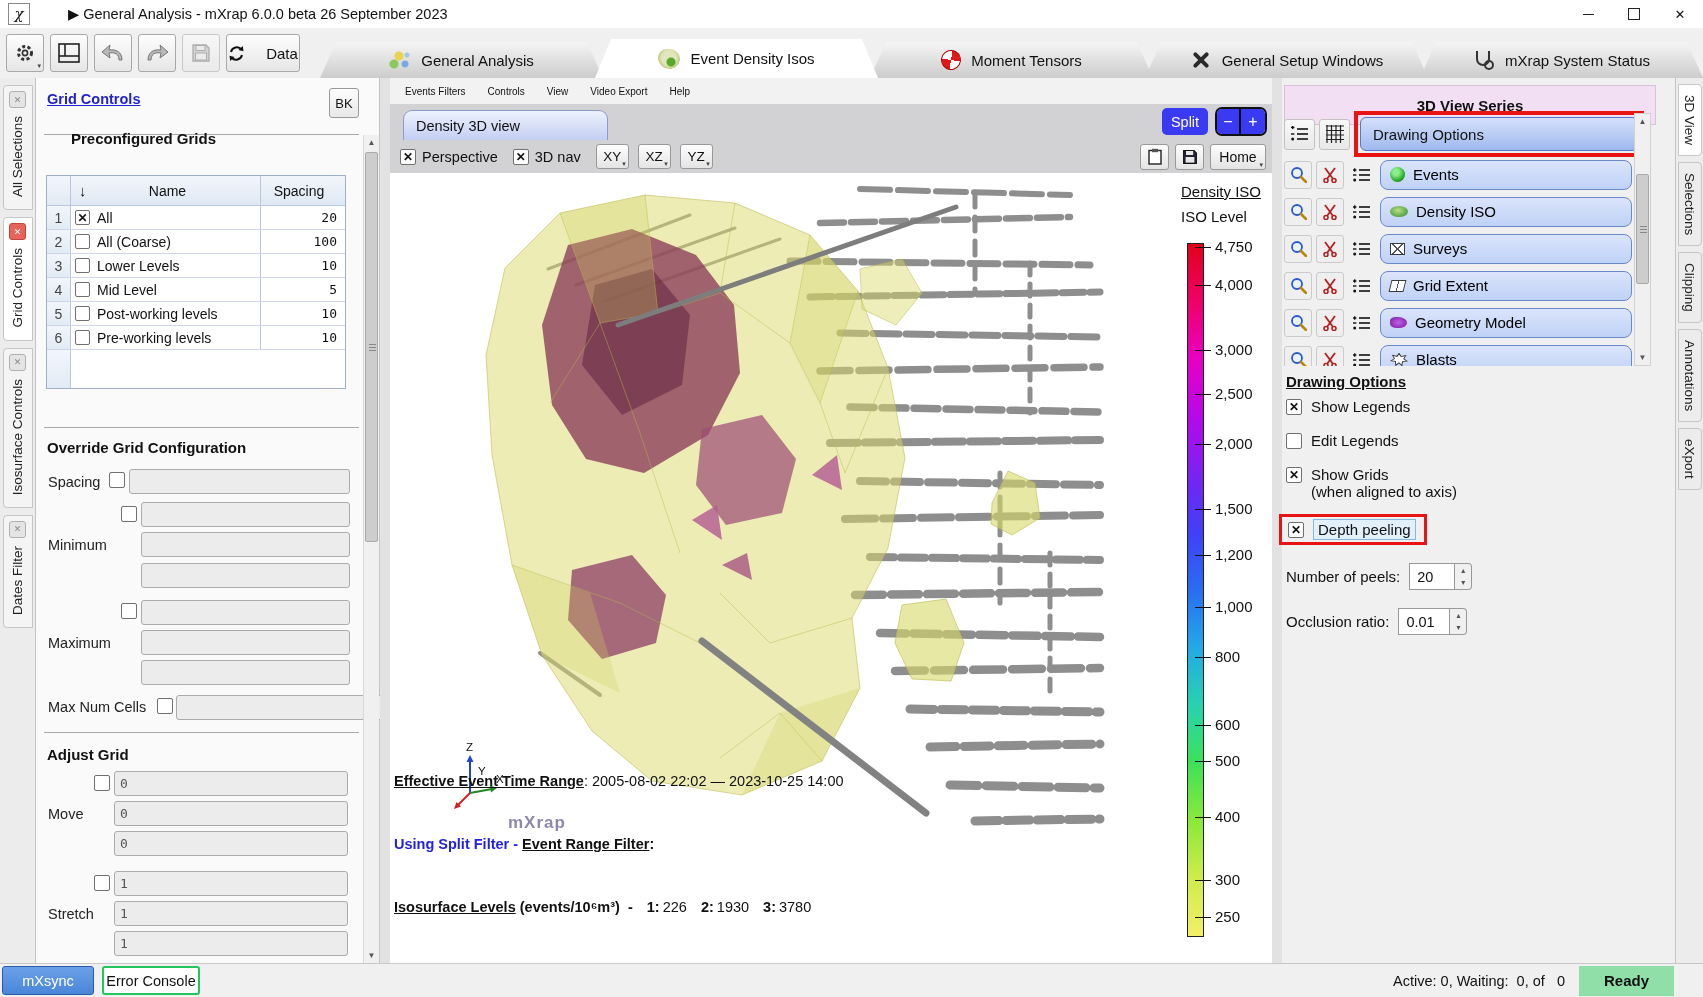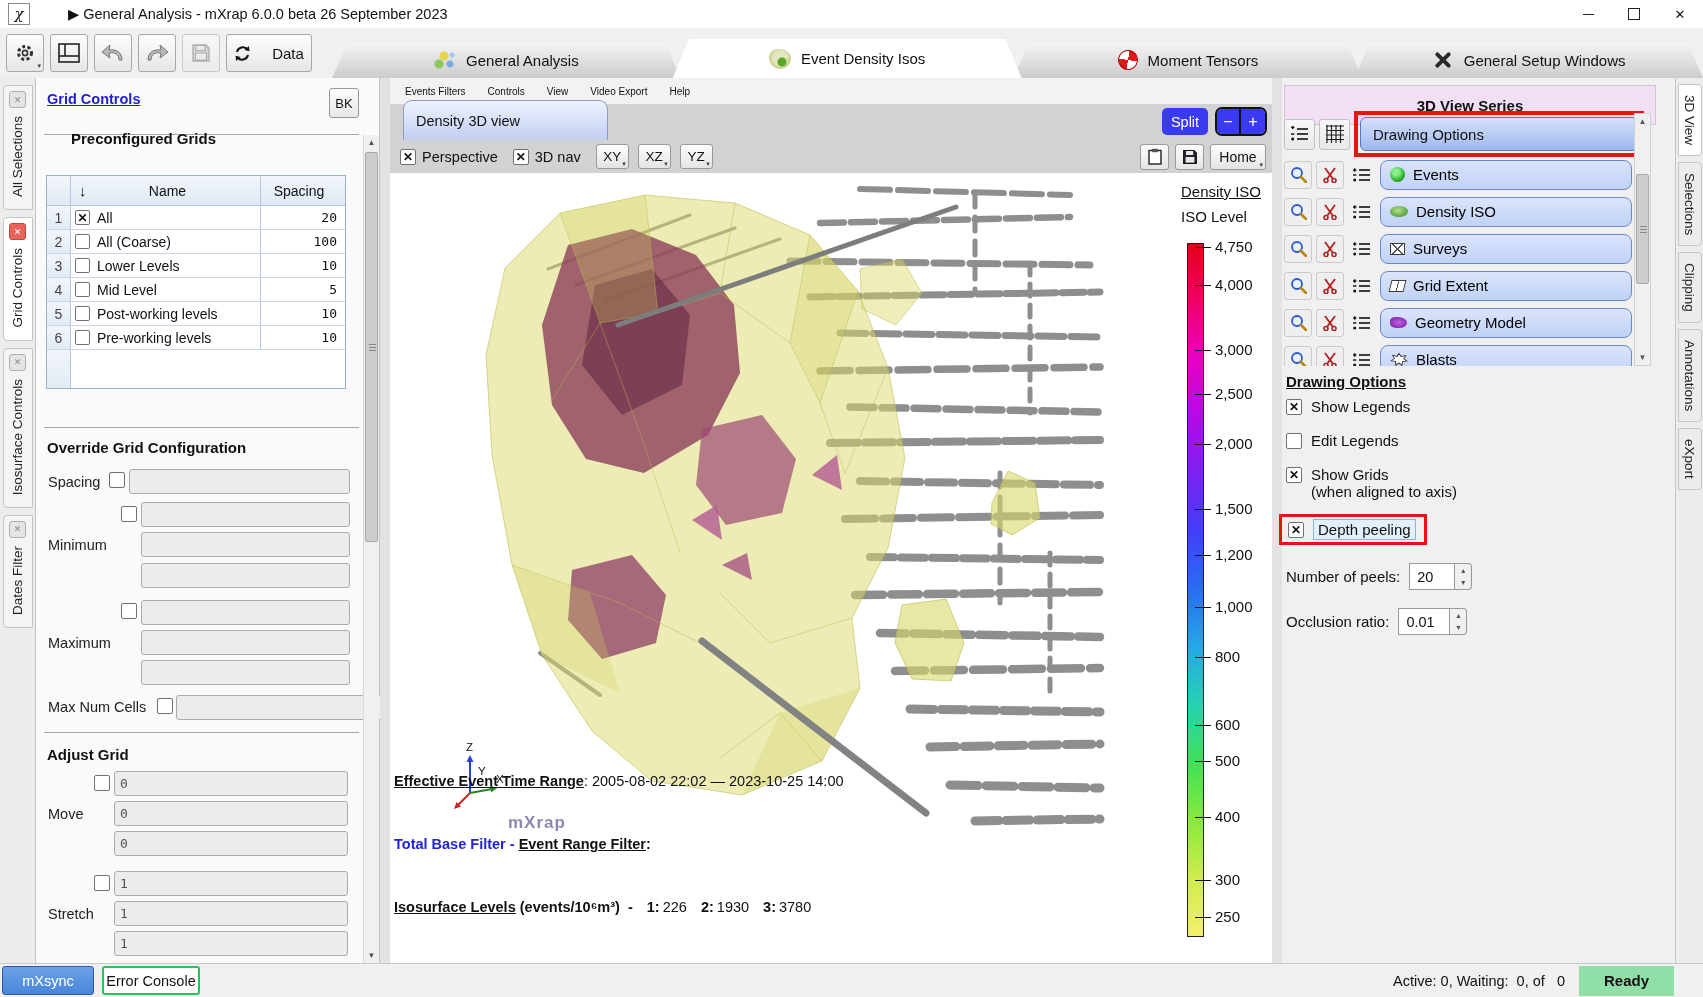--- a/index.html
+++ b/index.html
@@ -14,21 +14,21 @@
   .win-title { margin-left:38px; font-size:14.5px; }
   .win-controls { margin-left:auto; display:flex; height:28px; }
   .win-btn { width:46px; height:28px; display:flex; align-items:center; justify-content:center; }
   .win-btn.min::before { content:""; width:11px; border-top:1.4px solid #222; }
   .win-btn.max::before { content:""; width:10px; height:10px; border:1.3px solid #222; }
   .win-btn.close::before { content:"✕"; font-size:13px; }
 
   
   .topbar { position:absolute; left:0; top:28px; width:1703px; height:50px; background:#f0f0f0; display:flex; align-items:center; }
   .tbtn { width:38px; height:38px; margin-left:6px; border:1px solid #a8a8a8; border-radius:3px; background:linear-gradient(#fdfdfd,#e6e6e6); display:flex; align-items:center; justify-content:center; position:relative; }
-  .tbtn.wide { width:86px; gap:21px; font-size:15px; }
+  .tbtn.wide { width:74px; gap:21px; font-size:15px; }
   .tbtn.disabled { opacity:.55; }
   .tbtn.has-caret::after { content:"▾"; position:absolute; right:2px; bottom:1px; font-size:7px; color:#444; }
   .tabs-strip { flex:1; height:50px; display:flex; align-items:flex-end; margin-left:28px; }
   .main-tab { flex:1; height:36px; display:flex; align-items:center; justify-content:center; gap:10px; font-size:15px;
       background:linear-gradient(#f5f5f5,#cccccc); clip-path:polygon(16px 0, calc(100% - 16px) 0, 100% 100%, 0 100%);
       filter:drop-shadow(0 0 1px #8a8a8a); margin-left:-8px; }
   .main-tab.active { background:#fff; height:39px; z-index:2; }
   .tab-icon { width:22px; height:20px; position:relative; display:inline-block; }
   .analysis-cluster-icon { background:
       radial-gradient(circle at 10px 6px, #e8d44c 0 4px, rgba(0,0,0,0) 5px),
@@ -88,21 +88,21 @@
   .vscroll { position:absolute; right:0; width:16px; background:#f0f0f0; border-left:1px solid #d8d8d8; }
   .vs-arrow { position:absolute; left:0; width:15px; height:15px; display:flex; align-items:center; justify-content:center; font-size:8px; color:#555; }
   .vs-thumb { position:absolute; left:1px; width:13px; background:#cdcdcd; border:1px solid #aaa; border-radius:2px; }
   .vs-grip { position:absolute; left:3px; top:50%; width:7px; height:1px; background:#888; box-shadow:0 3px 0 #888, 0 -3px 0 #888; }
 
   
   .center { position:absolute; left:390px; top:78px; width:882px; height:885px; }
   .menubar { position:absolute; left:0; top:0; width:882px; height:26px; background:#f2f2f2; display:flex; align-items:center; padding-left:4px; }
   .menu-item { padding:0 11px; font-size:10px; }
   .viewtab-row { position:absolute; left:0; top:26px; width:882px; height:36px; background:#d2d2d4; display:flex; align-items:flex-end; }
-  .view-tab { width:205px; height:40px; margin-left:13px; border-radius:9px 9px 0 0; border:1px solid #8d9bc8; border-bottom:none;
+  .view-tab { width:205px; height:30px; margin-left:13px; border-radius:9px 9px 0 0; border:1px solid #8d9bc8; border-bottom:none;
       background:linear-gradient(#eef2fd,var(--view-tab-fill,#c3cef2)); display:flex; align-items:center; padding-left:12px; font-size:14.5px; }
   .split-group { margin-left:auto; display:flex; align-items:center; gap:7px; margin-bottom:4px; margin-right:5px; }
   .split-btn { width:46px; height:27px; background:var(--split-blue,#3a3af2); color:#fff; border-radius:5px; display:flex; align-items:center; justify-content:center; font-size:14.5px; }
   .zoom-pair { display:flex; border:2px solid #101010; border-radius:7px; overflow:hidden; }
   .zoom-btn { width:24px; height:25px; background:var(--split-blue,#3a3af2); color:#fff; display:flex; align-items:center; justify-content:center; font-size:16px; }
   .zoom-btn:first-child { border-right:2px solid #101010; }
   .view-toolbar { position:absolute; left:0; top:62px; width:882px; height:33px; background:#d2d2d4; display:flex; align-items:center; padding:0 6px 0 10px; gap:9px; }
   .vt-check { display:flex; align-items:center; gap:6px; font-size:14.5px; }
   .plane-btn { width:33px; height:25px; border:1px solid #999; border-radius:3px; background:linear-gradient(#fdfdfd,#e4e4e4); display:flex; align-items:center; justify-content:center; font-size:13.5px; position:relative; }
   .plane-btn::after, .home-btn::after { content:"▾"; position:absolute; right:2px; bottom:0; font-size:7px; color:#444; }
@@ -248,20 +248,24 @@
         <div class="main-tab">
           <span class="tab-icon moment-tensor-icon"></span>
           <span>Moment Tensors</span>
         </div>
 
         <div class="main-tab">
           <span class="tab-icon setup-tools-icon"></span>
           <span>General Setup Windows</span>
         </div>
 
+        <div class="main-tab">
+          <span class="tab-icon stethoscope-icon"></span>
+          <span>mXrap System Status</span>
+        </div>
       </div>
   </div>
 
   <div class="left-dock">
 
       <div class="dock-tab">
         <span class="dock-close"></span>
         <span class="dock-label">All Selections</span>
       </div>
 
@@ -623,21 +627,21 @@
           </div>
 
           <div class="ctick" style="top: 97.1%;">
             <span class="ctick-line"></span>
             <span class="ctick-label">250</span>
           </div>
         </div>
 
       <div class="info-lines">
         <div><span class="b u">Effective Event Time Range</span><span>: 2005-08-02 22:02 — 2023-10-25 14:00</span></div>
-        <div><span class="blue-b">Total Base Filter - </span><span class="b u">Event Range Filter</span><span class="b">:</span></div>
+        <div><span class="blue-b">Using Split Filter - </span><span class="b u">Event Range Filter</span><span class="b">:</span></div>
         <div><span class="b u">Isosurface Levels</span><span class="b"> (events/10⁶m³)</span><span class="b">  -</span><span><span><span class="lvl-k">1:</span><span class="lvl-v">226</span></span><span><span class="lvl-k">2:</span><span class="lvl-v">1930</span></span><span><span class="lvl-k">3:</span><span class="lvl-v">3780</span></span></span></div>
       </div>
     </div>
   </div>
 
   <div class="splitter" style="left:1272px;"></div>
 
   <div class="right-panel">
     <div class="rp-header">3D View Series</div>
 

